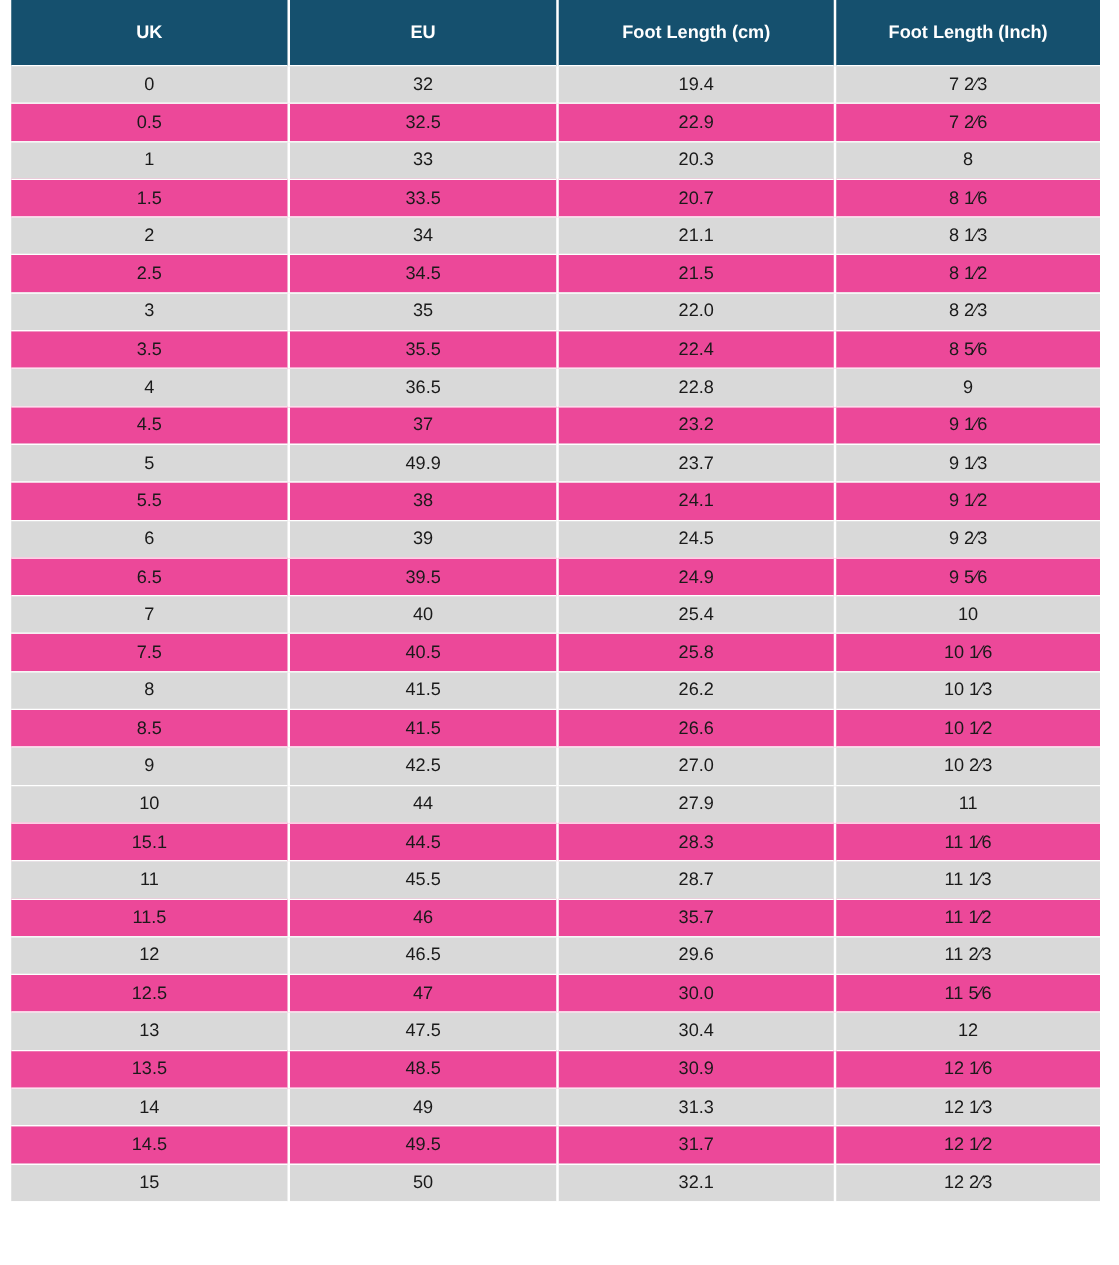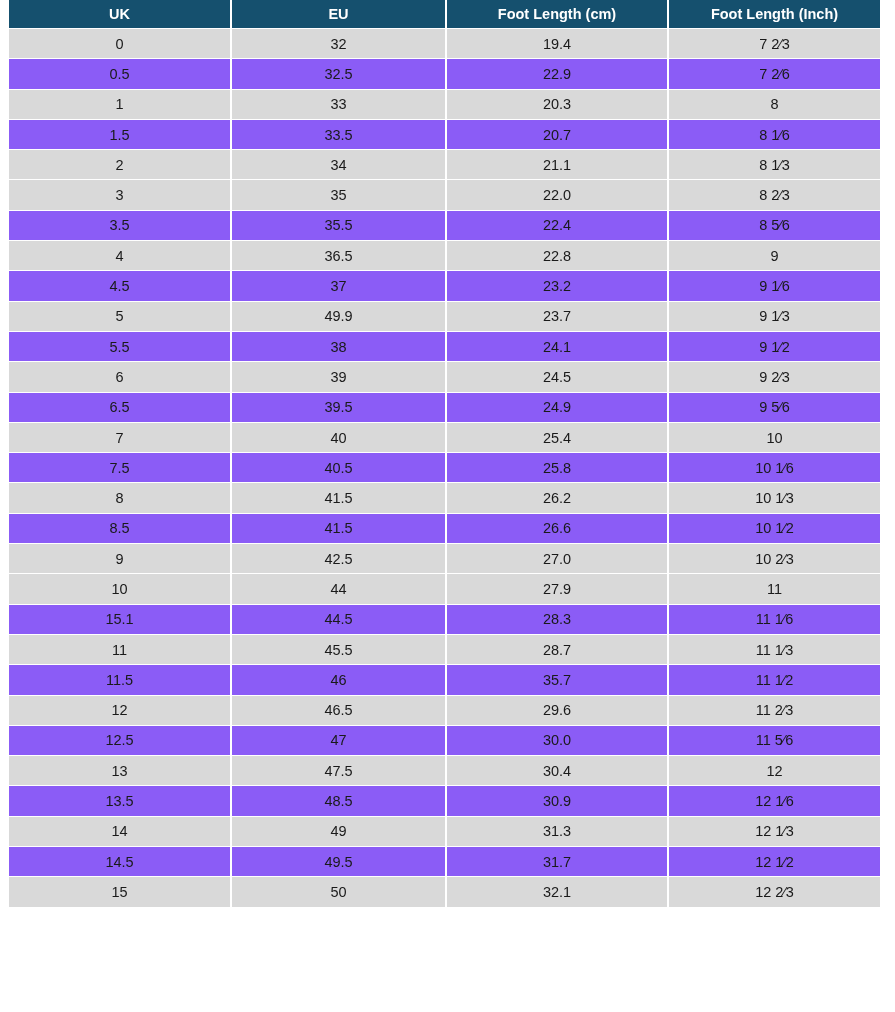--- a/index.html
+++ b/index.html
@@ -29,40 +29,40 @@
   table.size-chart col.c2 { width: 222px; }
   table.size-chart col.c3 { width: 212px; }
 
   thead th {
     background: #15506e;
     color: #ffffff;
     font-size: 14.5px;
     font-weight: bold;
     height: 28px;
     line-height: 28px;
-    padding: 0;
+    padding: 12px;
     text-align: center;
     border-right: 2px solid #ffffff;
     border-bottom: 1px solid #ffffff;
   }
   thead th:last-child { border-right: none; }
 
   tbody td {
     font-size: 14.5px;
     color: #1a1a1a;
     height: 29.3px;
     padding: 0;
     text-align: center;
     border-right: 2px solid #ffffff;
     border-bottom: 1px solid #ffffff;
   }
   tbody td:last-child { border-right: none; }
 
   tbody tr.odd td { background: #d9d9d9; }
-  tbody tr.even td { background: #8b5cf6; }
+  tbody tr.even td { background: #ec4899; }
 
   .corner-mark {
     position: absolute;
     right: 2px;
     bottom: 2px;
     width: 10px;
     height: 10px;
     color: #888888;
     font-size: 9px;
     line-height: 10px;
@@ -111,20 +111,26 @@
           <td>33.5</td>
           <td>20.7</td>
           <td>8 1⁄6</td>
         </tr>
         <tr class="odd">
           <td>2</td>
           <td>34</td>
           <td>21.1</td>
           <td>8 1⁄3</td>
         </tr>
+        <tr class="even">
+          <td>2.5</td>
+          <td>34.5</td>
+          <td>21.5</td>
+          <td>8 1⁄2</td>
+        </tr>
         <tr class="odd">
           <td>3</td>
           <td>35</td>
           <td>22.0</td>
           <td>8 2⁄3</td>
         </tr>
         <tr class="even">
           <td>3.5</td>
           <td>35.5</td>
           <td>22.4</td>

